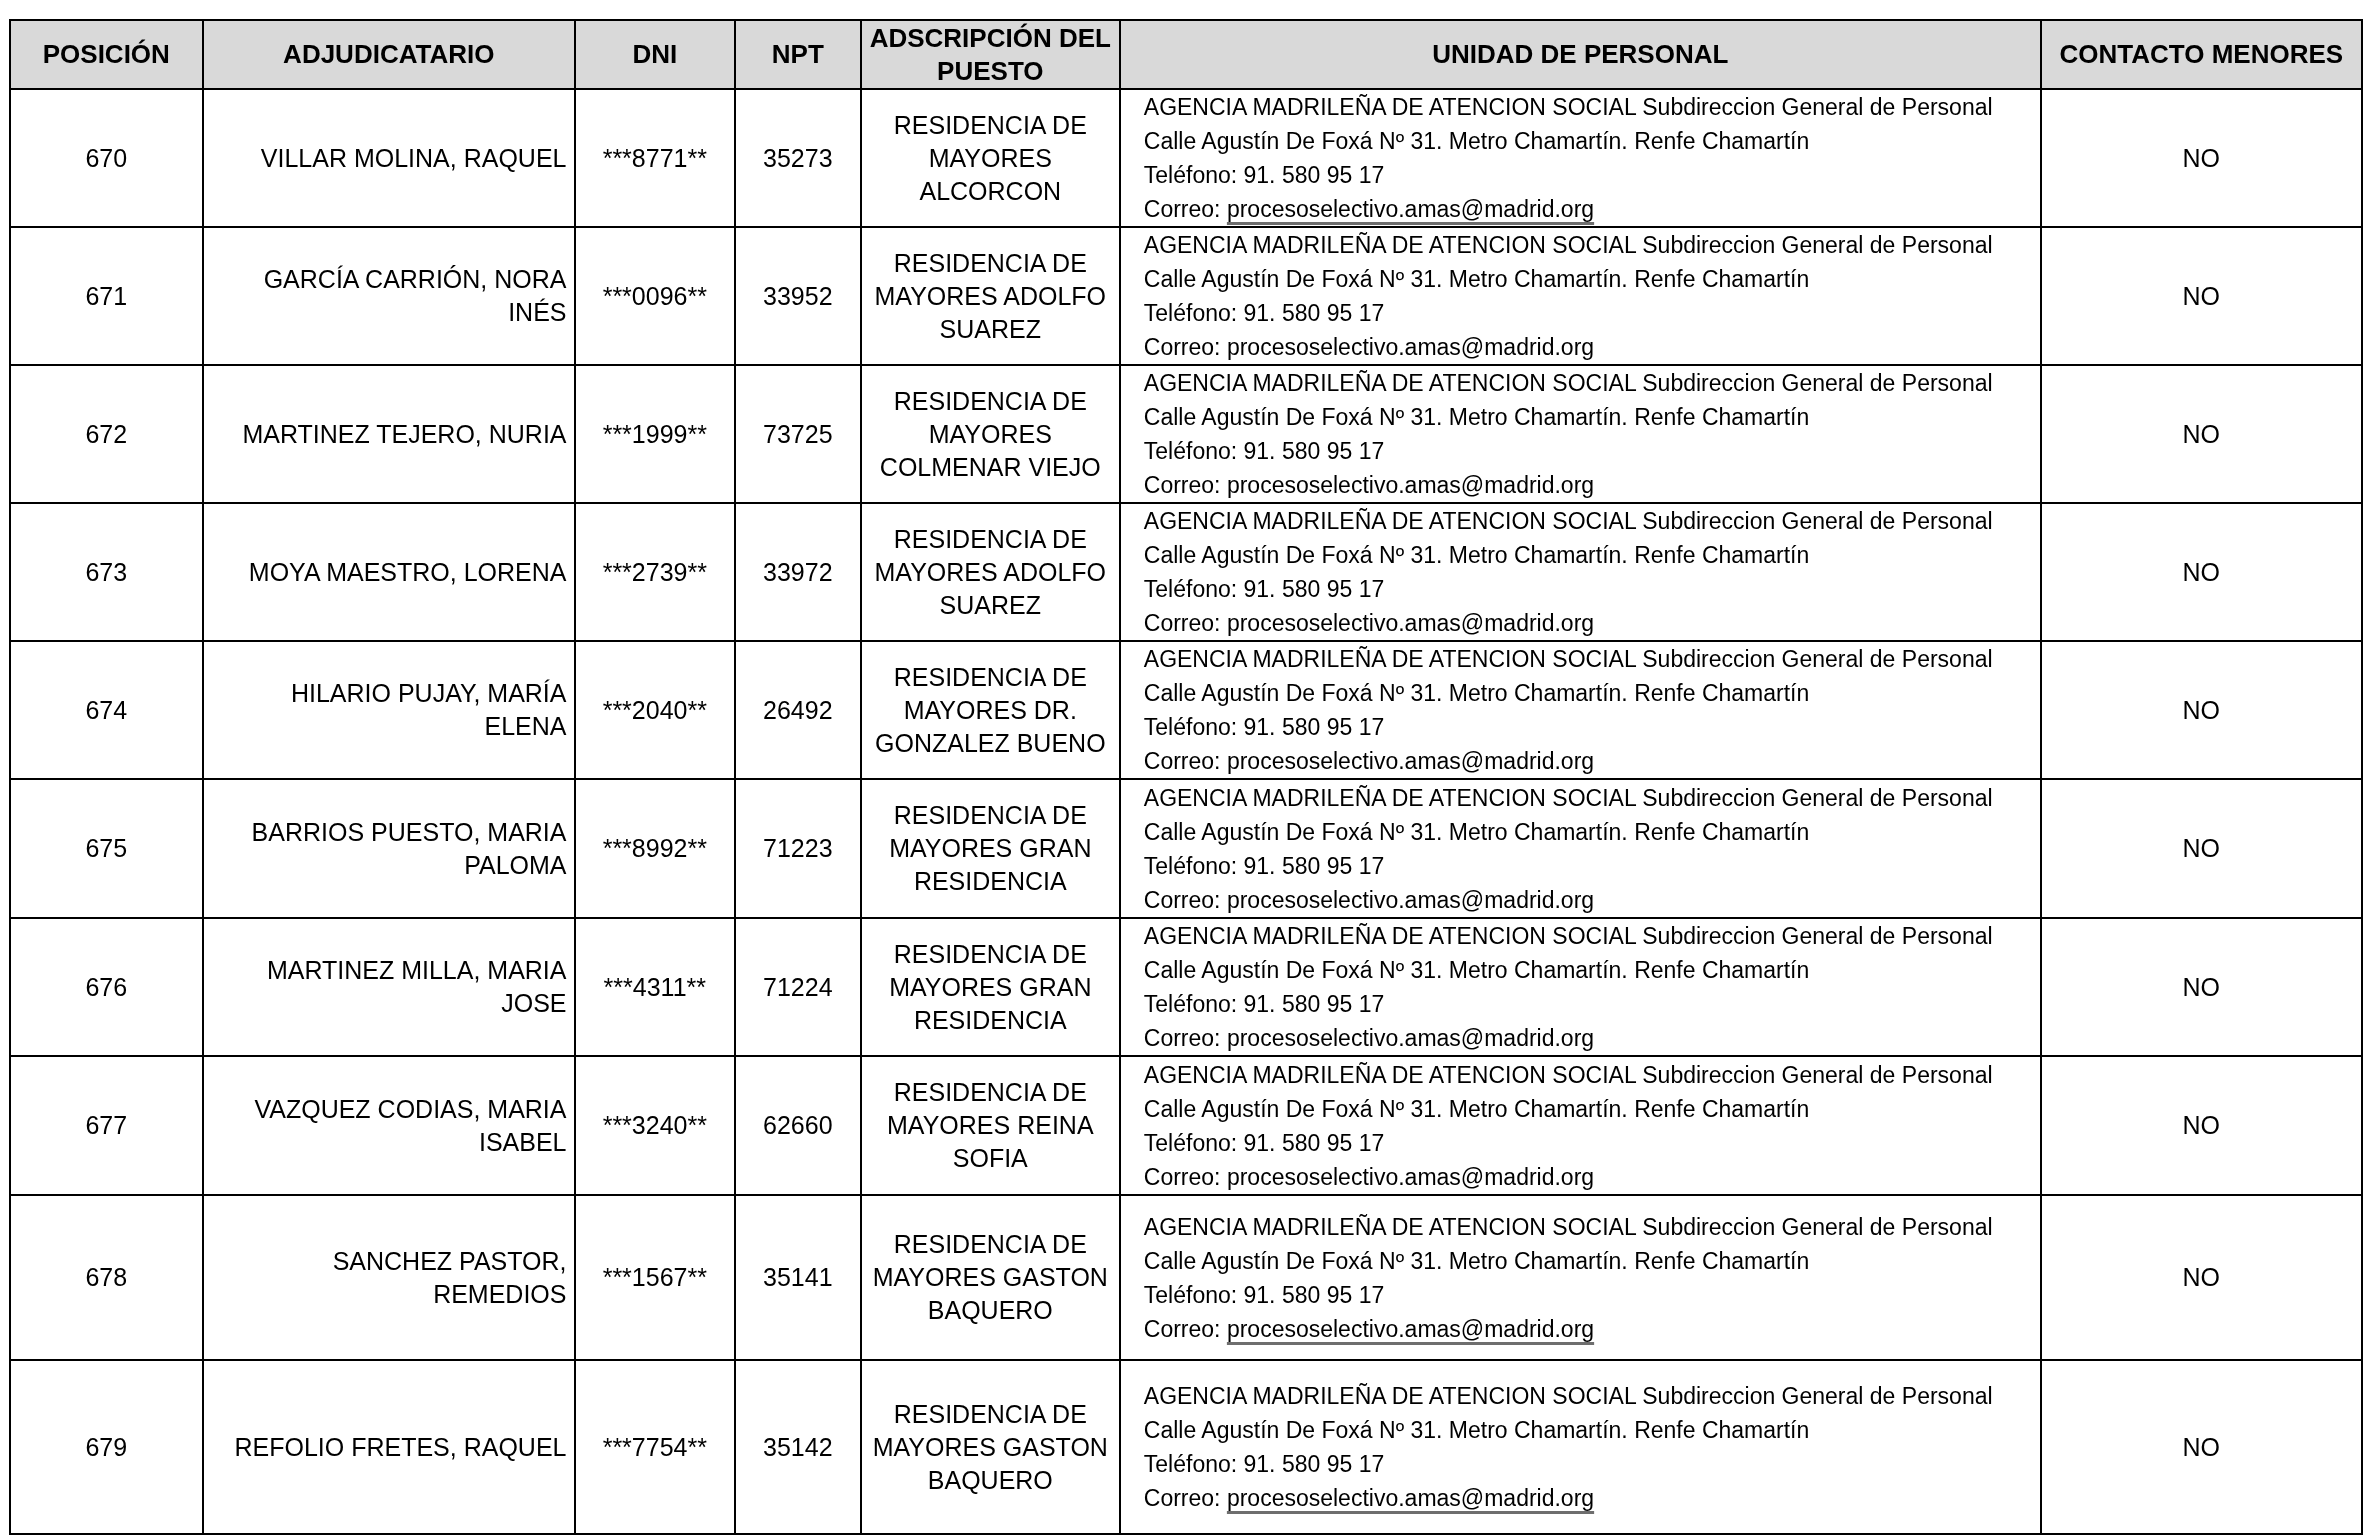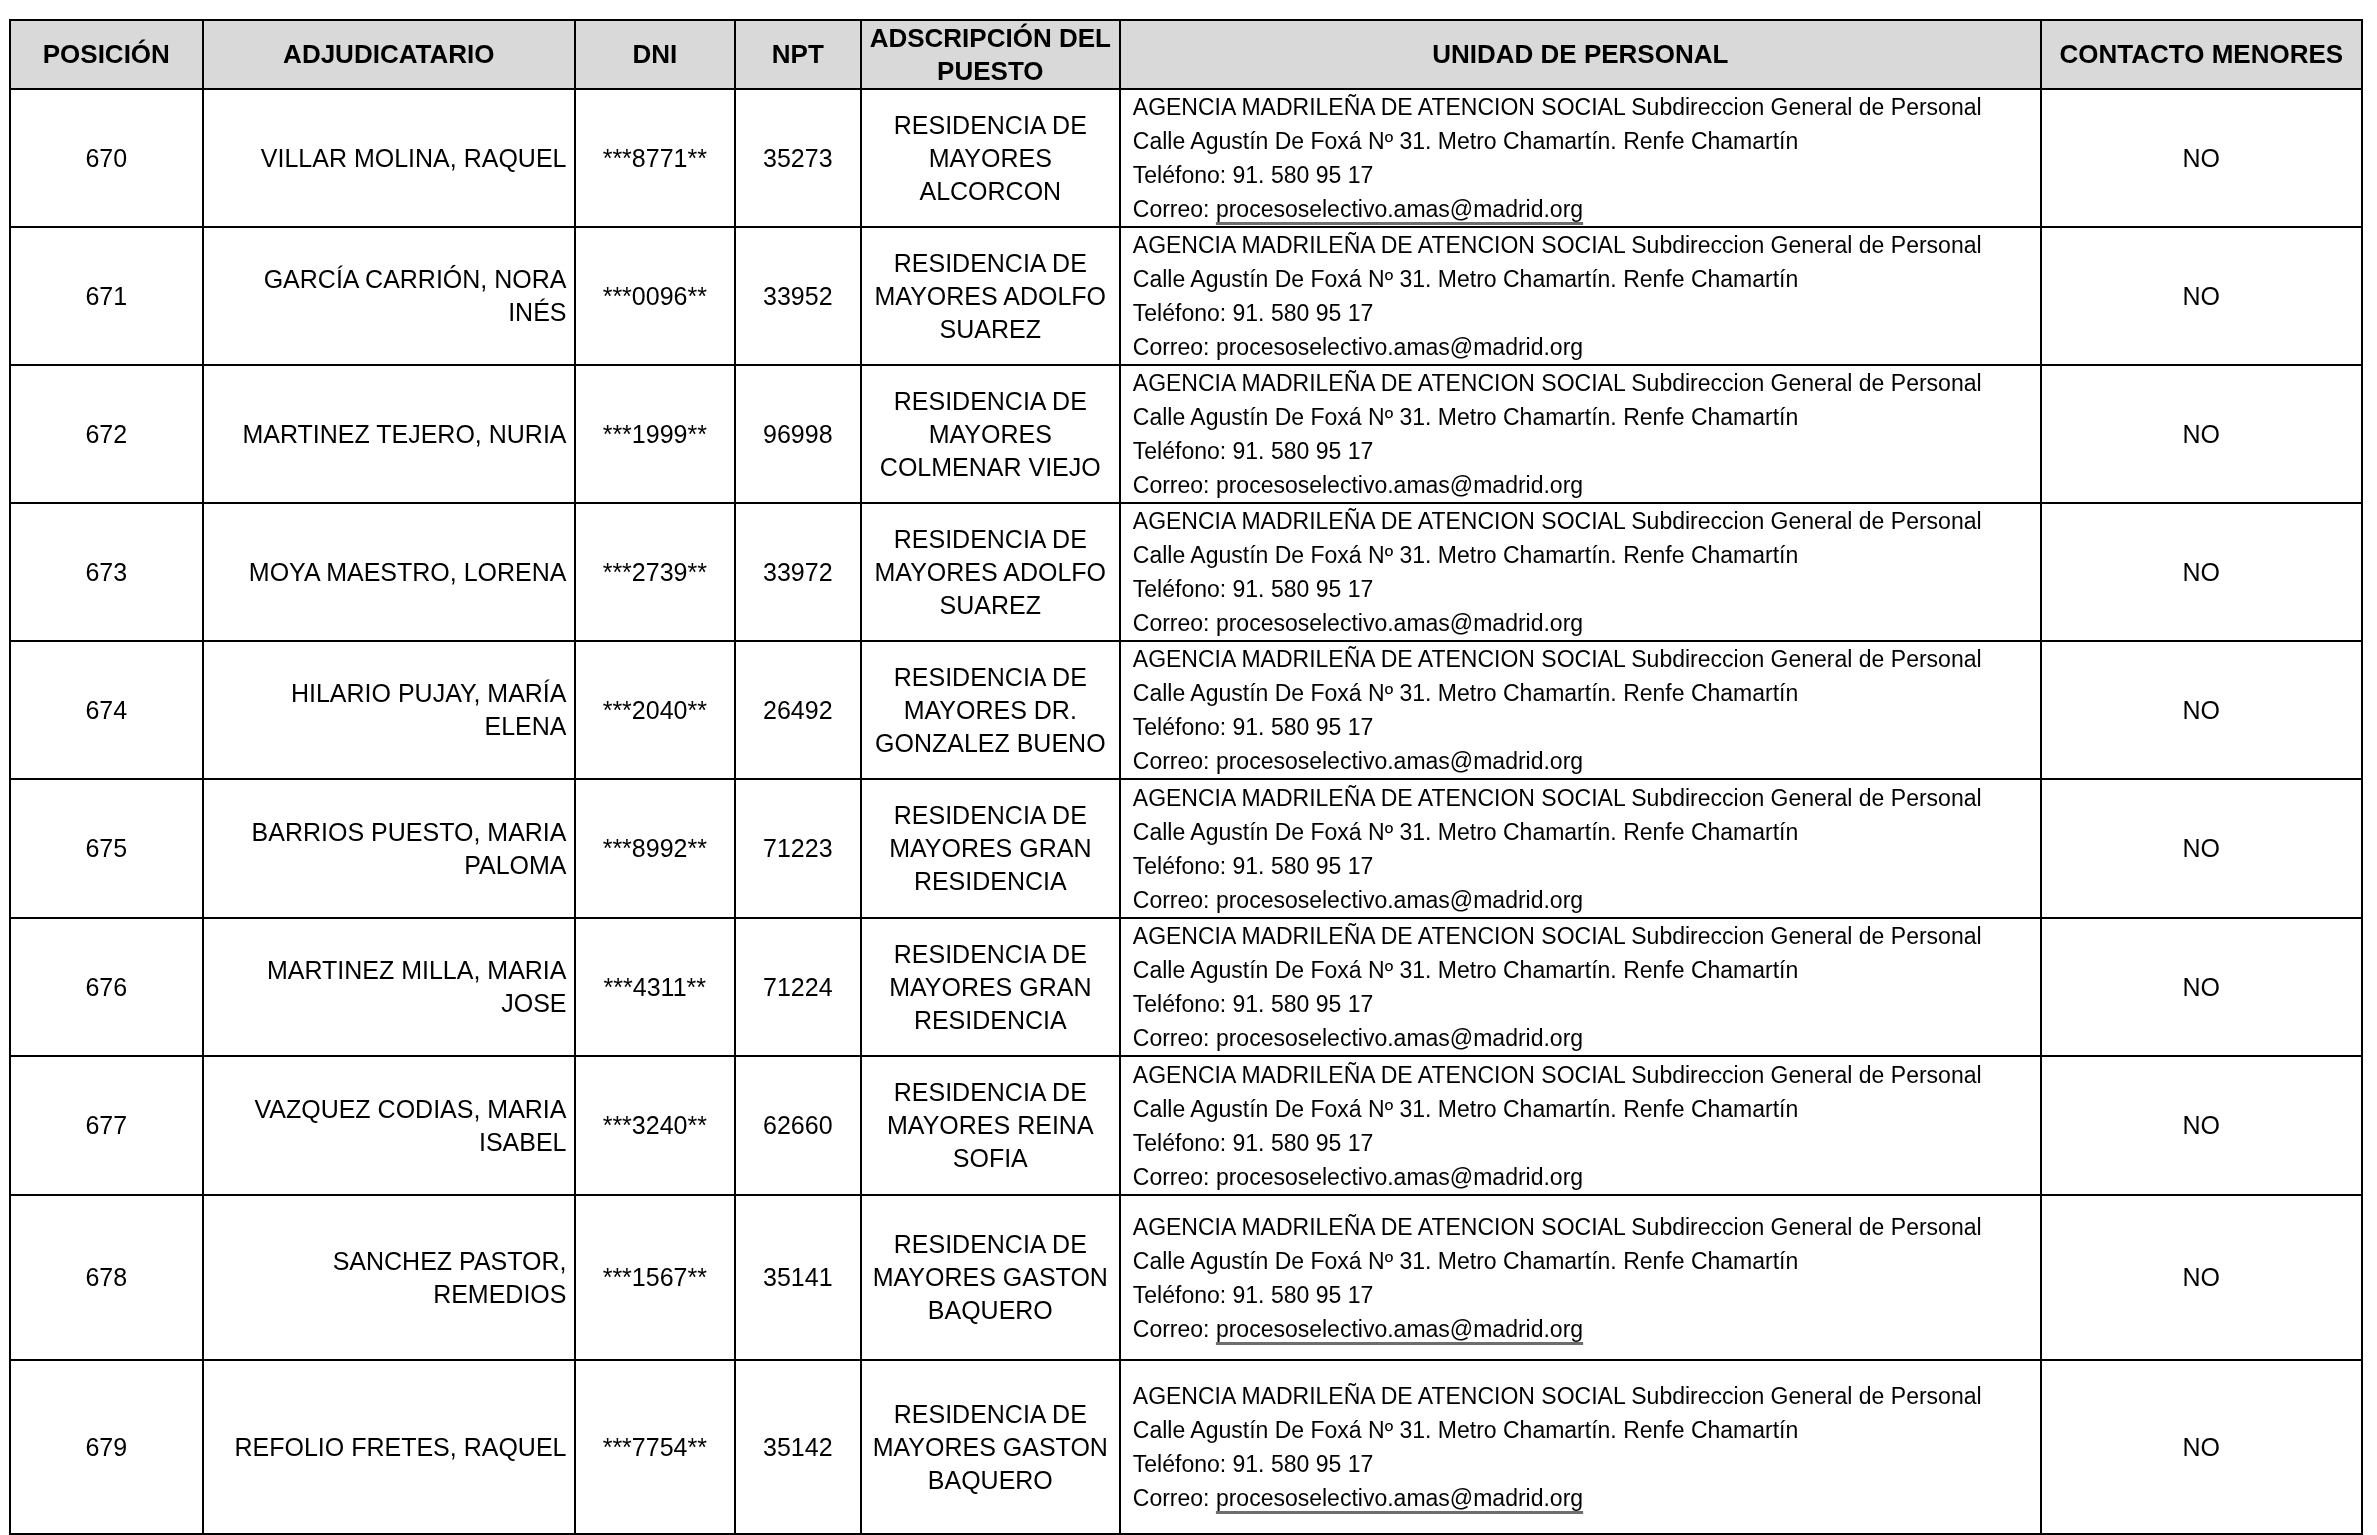--- a/index.html
+++ b/index.html
@@ -52,21 +52,21 @@
   td.c-adjudicatario {
     text-align: right;
     padding-left: 17.6px;
     white-space: pre-line;
   }
   td.c-adscripcion { white-space: pre-line; text-align: center; }
   td.c-unidad {
     text-align: left;
     font-size: 23px;
     line-height: 34px;
-    padding-left: 12px;
+    padding-left: 23px;
     padding-right: 4.4px;
   }
   td.c-unidad .u-line { white-space: nowrap; }
   .email-link {
     text-decoration: underline;
     text-decoration-color: #6e6e6e;
     text-decoration-thickness: 2.9px;
     text-underline-offset: 5.1px;
   }
 </style>
@@ -128,21 +128,21 @@
         <div class="u-line">Teléfono: 91. 580 95 17</div>
         <div class="u-line"><span>Correo: </span><span>procesoselectivo.amas@madrid.org</span></div>
       </td>
       <td>NO</td>
     </tr>
 
     <tr>
       <td>672</td>
       <td class="c-adjudicatario">MARTINEZ TEJERO, NURIA</td>
       <td>***1999**</td>
-      <td>96998</td>
+      <td>73725</td>
       <td class="c-adscripcion">RESIDENCIA DE
 MAYORES
 COLMENAR VIEJO</td>
       <td class="c-unidad">
         <div class="u-line">AGENCIA MADRILEÑA DE ATENCION SOCIAL Subdireccion General de Personal</div>
         <div class="u-line">Calle Agustín De Foxá Nº 31. Metro Chamartín. Renfe Chamartín</div>
         <div class="u-line">Teléfono: 91. 580 95 17</div>
         <div class="u-line"><span>Correo: </span><span>procesoselectivo.amas@madrid.org</span></div>
       </td>
       <td>NO</td>

